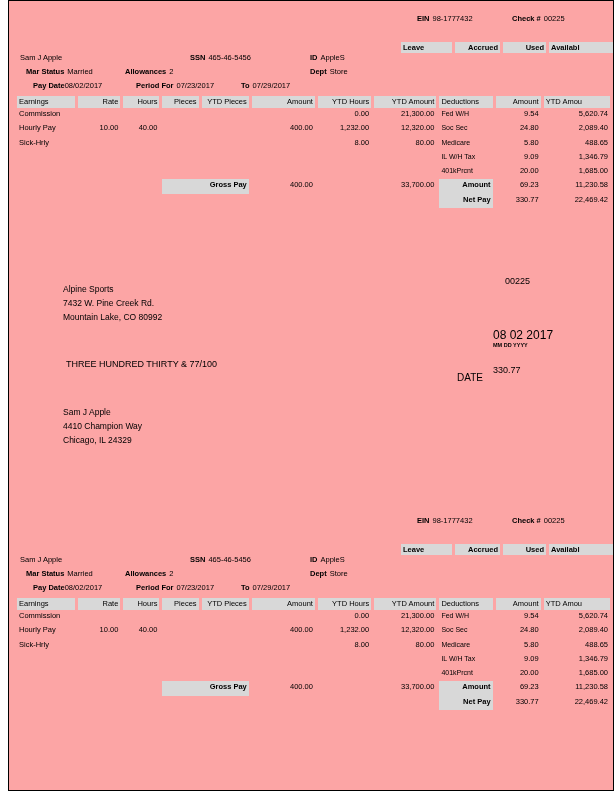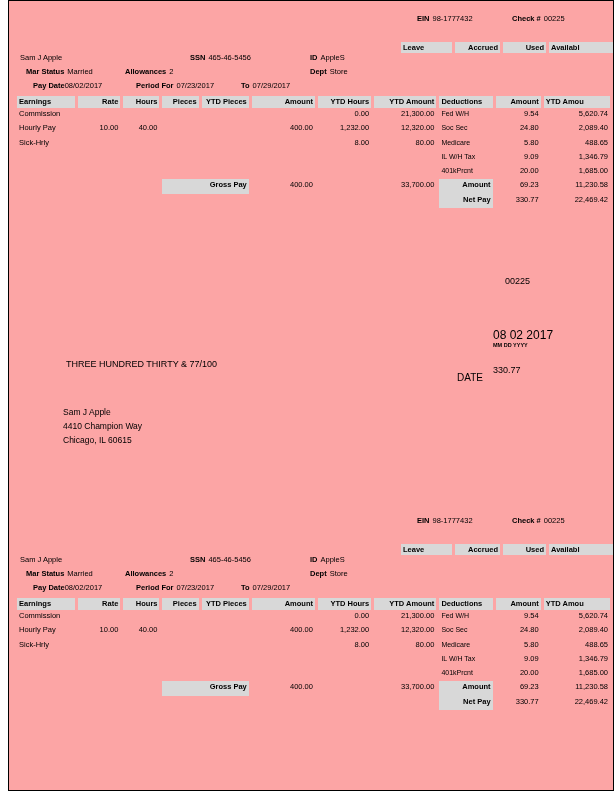--- a/index.html
+++ b/index.html
@@ -8,21 +8,21 @@
   .abs{position:absolute;white-space:nowrap;}
   .stub{position:absolute;left:0;top:0;width:604px;height:215px;font-size:7.5px;}
   .stub-bottom{top:502px;}
   .bold{font-weight:bold;}
   .lblgrp .val{margin-left:3px;}
   .lblgrp .val.nogap{margin-left:0;}
   .leavebox{position:absolute;top:41px;height:11px;line-height:11px;font-weight:bold;box-sizing:border-box;padding:0 2px;background:#d8d8d8;font-size:7.5px;}
   .leavebox.R{text-align:right;}
   table.earn{position:absolute;left:5px;top:95px;width:599px;border-collapse:separate;border-spacing:3px 0;table-layout:fixed;font-size:7.5px;}
   table.earn td{padding:0 2px;height:14.3px;line-height:11px;vertical-align:top;overflow:hidden;white-space:nowrap;}
-  table.earn tr.hdr td{background:#d8d8d8;font-weight:bold;height:12px;line-height:12px;margin-top:12px;}
+  table.earn tr.hdr td{background:#d8d8d8;font-weight:normal;height:12px;line-height:12px;margin-top:12px;}
   .L{text-align:left;}
   .R{text-align:right;}
   td.ded{font-size:7px;}
   .sumbox{background:#d8d8d8;font-weight:bold;}
   .checkarea{position:absolute;left:0;top:0;width:604px;height:300px;}
   .chk-txt{font-size:8.5px;line-height:14.2px;}
   .addr span{display:block;}
 </style>
 </head>
 <body>
@@ -162,32 +162,37 @@
         <td class="R">330.77</td>
         <td class="R">22,469.42</td>
       </tr>
     </tbody>
       </table>
   </div>
 
   <div class="checkarea">
     <span class="abs" style="left:496px;top:275px;font-size:9px;">00225</span>
 
+    <div class="abs addr chk-txt" style="left:54px;top:281px;">
+      <span>Alpine Sports</span>
+      <span>7432 W. Pine Creek Rd.</span>
+      <span>Mountain Lake, CO  80992</span>
+    </div>
 
     <span class="abs" style="left:484px;top:327px;font-size:12px;">08 02 2017</span>
     <span class="abs" style="left:448px;top:339px;font-size:10px;margin-top:32px;">DATE</span>
     <span class="abs bold" style="left:484px;top:341px;font-size:5.5px;">MM DD  YYYY</span>
 
     <span class="abs" style="left:33px;top:358px;font-size:9px;margin-left:24px;">THREE HUNDRED THIRTY &amp; 77/100</span>
     <span class="abs" style="left:484px;top:364px;font-size:9px;">330.77</span>
 
     <div class="abs addr chk-txt" style="left:54px;top:404px;">
       <span>Sam J Apple</span>
       <span>4410 Champion Way</span>
-      <span>Chicago, IL  60615</span>
+      <span>Chicago, IL  24329</span>
     </div>
   </div>
 
 <div class="stub stub-bottom">
 
     <span class="abs lblgrp" style="left:408px;top:13px;"><span class="bold">EIN</span><span class="val">98-1777432</span></span>
     <span class="abs lblgrp" style="left:503px;top:13px;"><span class="bold">Check #</span><span class="val">00225</span></span>
 
     <div class="leavebox L" style="left:392px;width:51px;">Leave</div>
     <div class="leavebox R" style="left:446px;width:45px;">Accrued</div>

